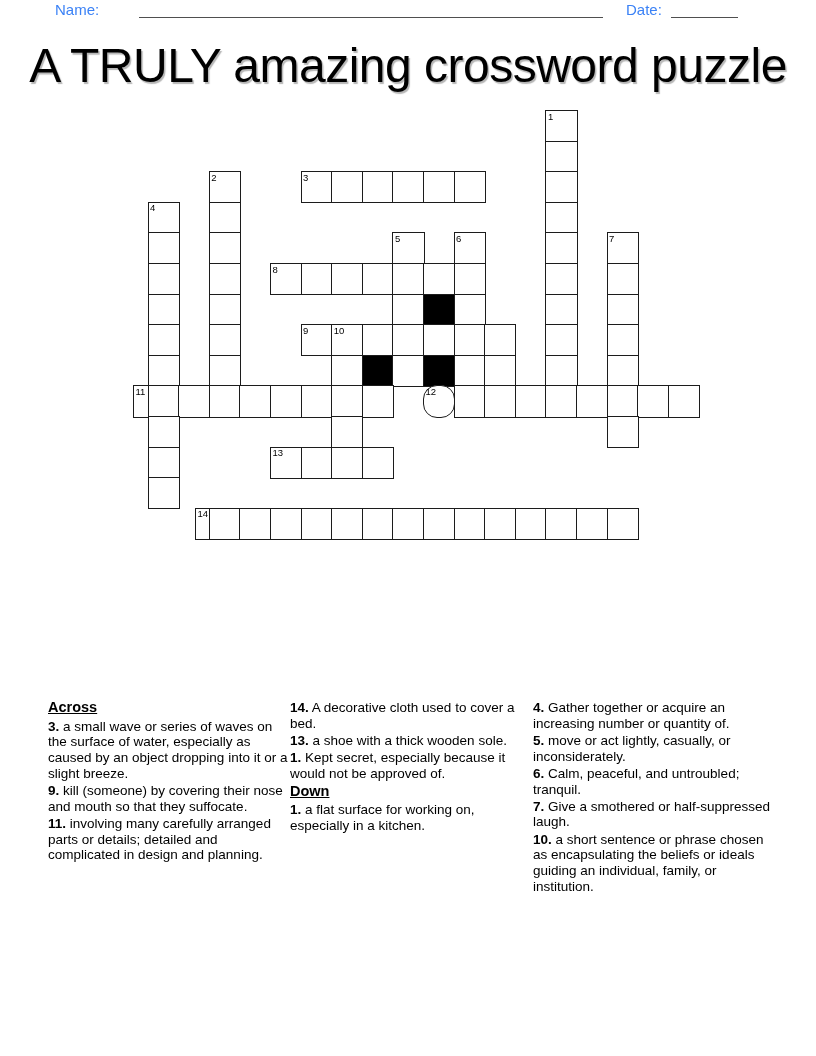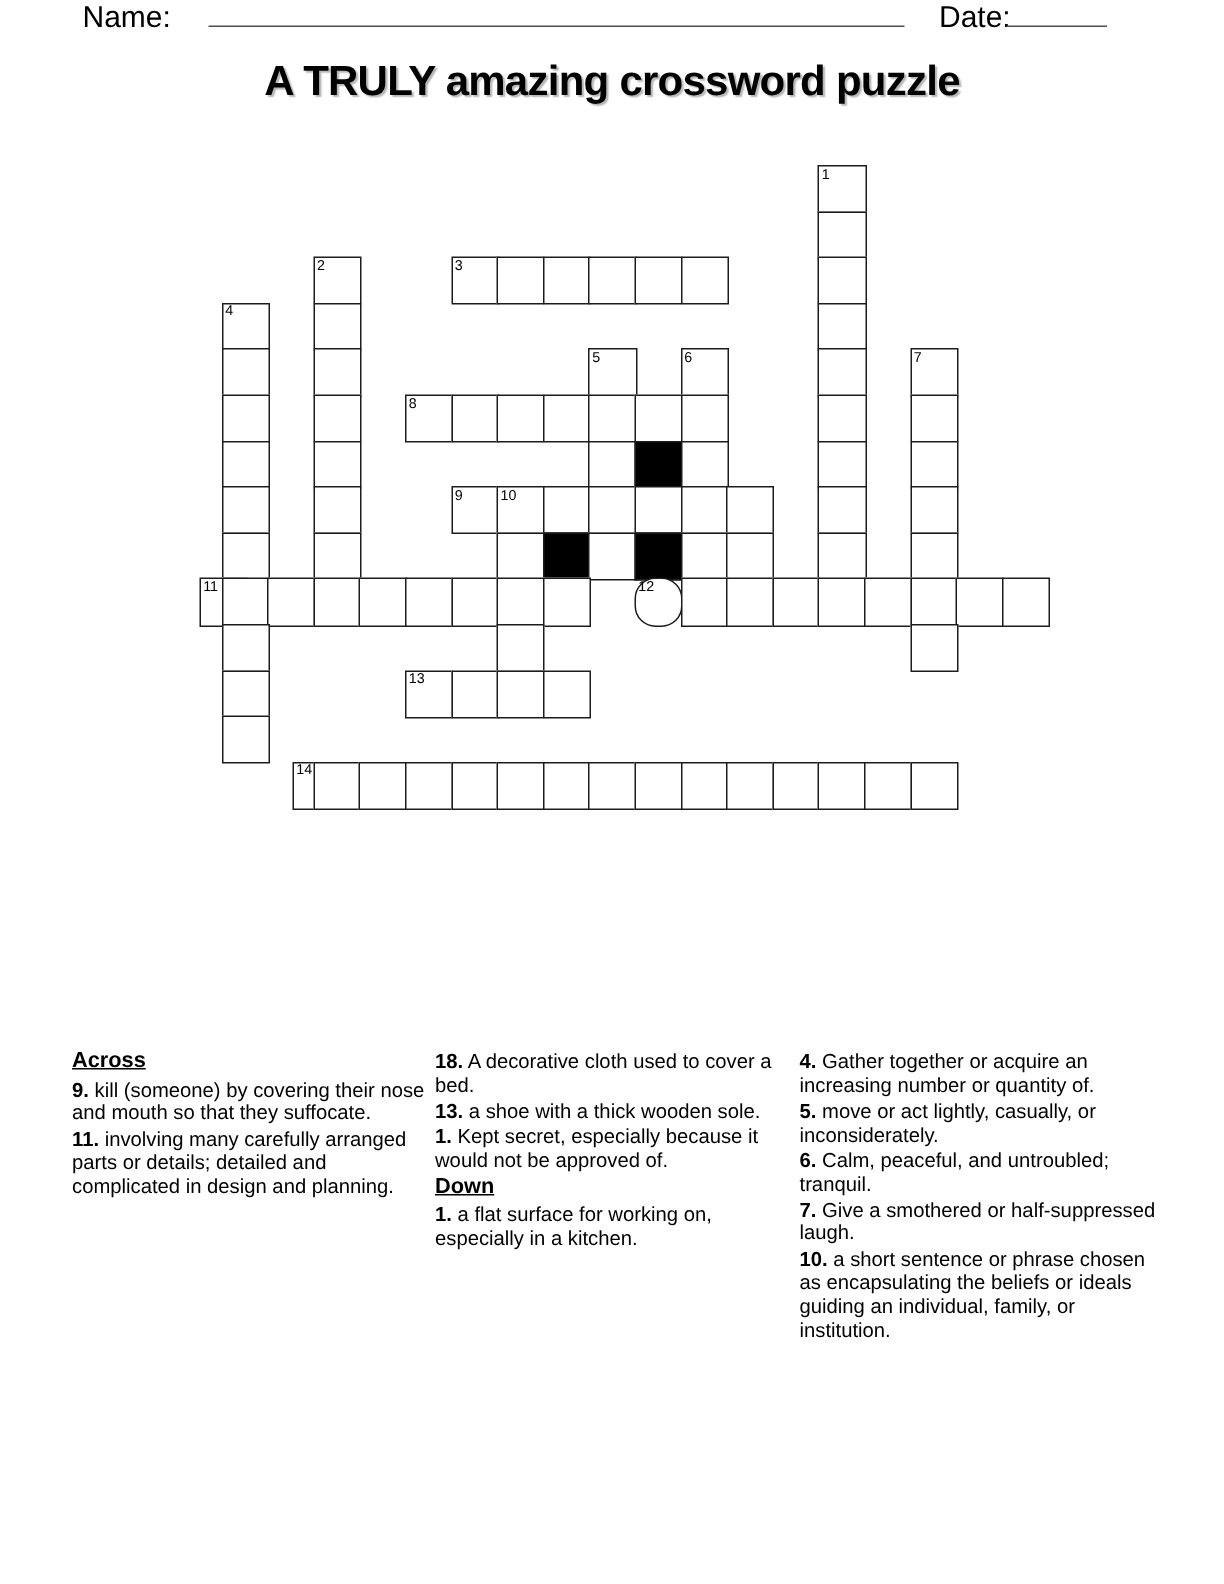--- a/index.html
+++ b/index.html
@@ -3,33 +3,32 @@
 <meta charset="utf-8">
 <style>
   html,body { margin:0; padding:0; background:#ffffff; }
   .page {
     position:relative; width:816px; height:1056px; margin:0 auto;
     background:#ffffff; color:#000;
     font-family:"Liberation Sans", sans-serif;
     overflow:hidden;
   }
   
-  .hdr-label { position:absolute; top:1px; font-size:20px; color:#000000; }
+  .hdr-label { position:absolute; top:1px; font-size:15px; color:#3b82f6; }
   #name-label { left:55px; }
   #date-label { left:626px; }
   .fill-line { position:absolute; top:0; height:17px; border-bottom:1.6px solid #4f4f4f; }
   #name-line { left:139px; width:464px; }
   #date-line { left:671px; width:67px; }
   
   .title {
     position:absolute; top:38px; left:0; width:100%;
-    text-align:center; font-size:28px; letter-spacing:-0.5px;
+    text-align:center; font-size:48px; letter-spacing:-0.5px;
     color:#000; text-shadow:1.5px 1.5px 1px rgba(110,110,110,0.5);
     white-space:nowrap;
-    font-weight:bold;
   }
   
   #grid { position:absolute; left:117px; top:110px; width:583px; height:430px; }
   .cell {
     position:absolute; width:32.2px; height:32.2px;
     box-sizing:border-box; border:1.6px solid #1c1c1c; background:#ffffff;
   }
   .cell.black { background:#000000; }
   .cell .num {
     position:absolute; top:0.5px; left:1.5px;
@@ -188,25 +187,26 @@
       <div class="cell" style="left: 367.2px; top: 397.8px;"></div>
       <div class="cell" style="left: 397.8px; top: 397.8px;"></div>
       <div class="cell" style="left: 428.4px; top: 397.8px;"></div>
       <div class="cell" style="left: 459px; top: 397.8px;"></div>
       <div class="cell" style="left: 489.6px; top: 397.8px;"></div>
     </div>
 
   <div id="clues">
     <div class="clue-col" id="clue-col-1">
         <div class="clue-heading">Across</div>
+        <p class="clue"><span class="cnum">3.</span> a small wave or series of waves on the surface of water, especially as caused by an object dropping into it or a slight breeze.</p>
         <p class="clue"><span class="cnum">9.</span> kill (someone) by covering their nose and mouth so that they suffocate.</p>
         <p class="clue"><span class="cnum">11.</span> involving many carefully arranged parts or details; detailed and complicated in design and planning.</p>
       </div>
     <div class="clue-col" id="clue-col-2">
-        <p class="clue"><span class="cnum">18.</span> A decorative cloth used to cover a bed.</p>
+        <p class="clue"><span class="cnum">14.</span> A decorative cloth used to cover a bed.</p>
         <p class="clue"><span class="cnum">13.</span> a shoe with a thick wooden sole.</p>
         <p class="clue"><span class="cnum">1.</span> Kept secret, especially because it would not be approved of.</p>
         <div class="clue-heading mid">Down</div>
         <p class="clue"><span class="cnum">1.</span> a flat surface for working on, especially in a kitchen.</p>
       </div>
     <div class="clue-col" id="clue-col-3">
         <p class="clue"><span class="cnum">4.</span> Gather together or acquire an increasing number or quantity of.</p>
         <p class="clue"><span class="cnum">5.</span> move or act lightly, casually, or inconsiderately.</p>
         <p class="clue"><span class="cnum">6.</span> Calm, peaceful, and untroubled; tranquil.</p>
         <p class="clue"><span class="cnum">7.</span> Give a smothered or half-suppressed laugh.</p>

